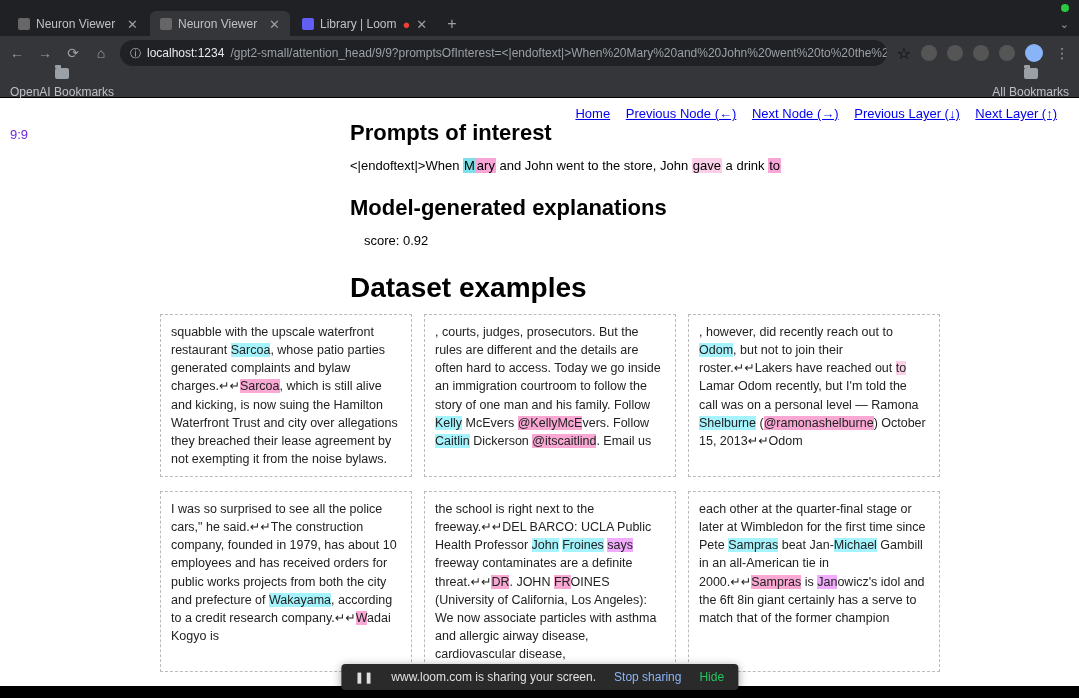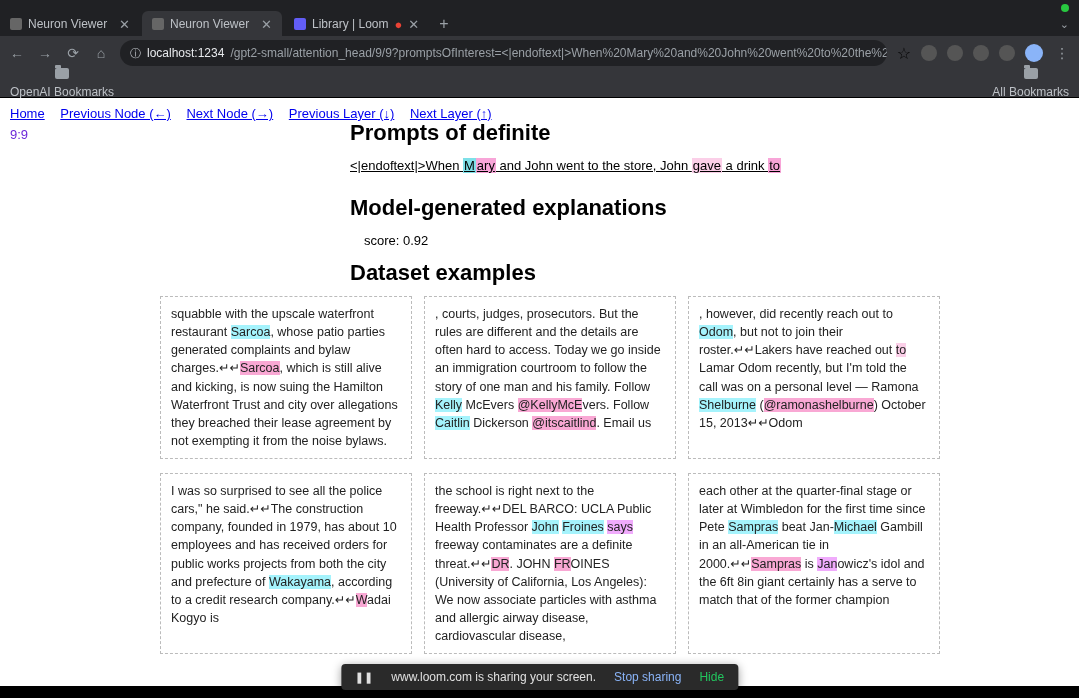--- a/index.html
+++ b/index.html
@@ -4,21 +4,21 @@
 <style>
 * { margin: 0; padding: 0; box-sizing: border-box; }
 body { font-family: -apple-system, BlinkMacSystemFont, "Segoe UI", Arial, sans-serif; background: #000; width: 1079px; height: 698px; overflow: hidden; position: relative; }
 
 
 .mac-dots { position: absolute; top: 4px; right: 10px; display: flex; gap: 6px; }
 .mac-dots span { width: 8px; height: 8px; border-radius: 50%; display: block; }
 .md-g { background: #28c840; }
 
 
-.tabbar { display: flex; align-items: center; background: #202124; height: 36px; padding-top: 12px; }
+.tabbar { display: flex; align-items: center; background: #202124; height: 36px; padding-left: 8px; padding-top: 12px; }
 .tab { display: flex; align-items: center; gap: 6px; padding: 6px 10px; color: #bdc1c6; font-size: 12px; border-radius: 6px 6px 0 0; margin-right: 2px; min-width: 140px; }
 .tab.active { background: #35363a; }
 .tab .fav { width: 12px; height: 12px; border-radius: 2px; background: #666; flex-shrink: 0; }
 .tab .fav.loom { background: #625df5; }
 .tab .close { margin-left: auto; color: #9aa0a6; font-size: 13px; cursor: pointer; }
 .tab .close.red { color: #ea4335; }
 .newtab { color: #9aa0a6; padding: 0 8px; font-size: 16px; cursor: pointer; }
 .tabbar .spacer { flex: 1; }
 .tabdrop { color: #9aa0a6; padding: 0 10px; font-size: 11px; }
 
@@ -35,37 +35,37 @@
 
 
 .bm-bar { display: flex; align-items: center; background: #35363a; height: 28px; padding: 0 10px; color: #bdc1c6; font-size: 12px; border-bottom: 1px solid #000; }
 .bm-item { display: flex; align-items: center; gap: 6px; cursor: pointer; flex-direction: column; }
 .bm-item .fld { width: 14px; height: 11px; background: #9aa0a6; border-radius: 2px; position: relative; }
 .bm-item .fld::before { content: ""; position: absolute; top: -3px; left: 0; width: 6px; height: 3px; background: #9aa0a6; border-radius: 1px 1px 0 0; }
 .bm-bar .spacer { flex: 1; }
 
 
 .page { background: #fff; height: calc(698px - 36px - 34px - 28px - 12px); overflow: auto; padding: 8px 10px 20px 10px; position: relative; }
-.navlinks { font-size: 13px; }
+.navlinks { font-size: 13px; text-align: right; }
 .navlinks a { color: #0000ee; text-decoration: underline; margin-right: 12px; cursor: pointer; }
 .nodeid { font-size: 13px; margin-top: 6px; color: #6d28d9; }
 
 .main { margin-left: 340px; margin-top: -22px; }
 h2.prompts { font-size: 22px; font-weight: 700; margin-bottom: 12px; }
-.prompt-line { font-size: 13px; margin-bottom: 22px; text-decoration: underline; }
+.prompt-line { font-size: 13px; margin-bottom: 22px; }
 .tok { padding: 0 1px; }
 .hl-cyan { background: #7ee0e8; }
 .hl-pink { background: #f8a5d8; }
 .hl-pink2 { background: #fbcfe8; }
 
 h2.modelexp { font-size: 22px; font-weight: 700; margin-bottom: 12px; }
 .expl { font-style: italic; font-size: 13px; margin-left: 14px; max-width: 380px; line-height: 1.4; }
 .score { font-size: 13px; margin-left: 14px; margin-top: 6px; }
 
-h2.dsex { font-size: 22px; font-weight: 700; margin-top: 12px; margin-bottom: 10px; }
+h2.dsex { font-size: 28px; font-weight: 700; margin-top: 24px; margin-bottom: 10px; }
 h3.top { font-size: 15px; font-weight: 700; margin-bottom: 10px; }
 
 .cards { display: flex; gap: 12px; margin-left: -190px; }
 .cards-row2 { margin-top: 14px; }
 .card { border: 1px dashed #bbb; padding: 8px 10px; width: 252px; font-size: 12.5px; line-height: 1.45; color: #222; }
 
 
 .share-banner { position: absolute; bottom: 8px; left: 50%; transform: translateX(-50%); background: #2a2a2a; color: #e0e0e0; font-size: 12px; padding: 6px 14px; border-radius: 4px; display: flex; align-items: center; gap: 18px; box-shadow: 0 2px 10px rgba(0,0,0,.4); }
 .share-banner .pause { font-size: 11px; }
 .share-banner .stop { color: #8ab4f8; cursor: pointer; }
@@ -143,21 +143,21 @@
   <div class="navlinks">
     <a>Home</a>
     <a>Previous Node (←)</a>
     <a>Next Node (→)</a>
     <a>Previous Layer (↓)</a>
     <a>Next Layer (↑)</a>
   </div>
   <div class="nodeid">9:9</div>
 
   <div class="main">
-    <h2 class="prompts">Prompts of definite</h2>
+    <h2 class="prompts">Prompts of interest</h2>
     <div class="prompt-line">
       <span>&lt;|endoftext|&gt;When </span><span class="tok hl-cyan">M</span><span class="tok hl-pink">ary</span><span> and John went to the store, John </span><span class="tok hl-pink2">gave</span><span> a drink </span><span class="tok hl-pink">to</span>
     </div>
 
     <h2 class="modelexp">Model-generated explanations</h2>
     <div class="score">
       <span>score: </span><span>0.92</span>
     </div>
 
     <h2 class="dsex">Dataset examples</h2>

